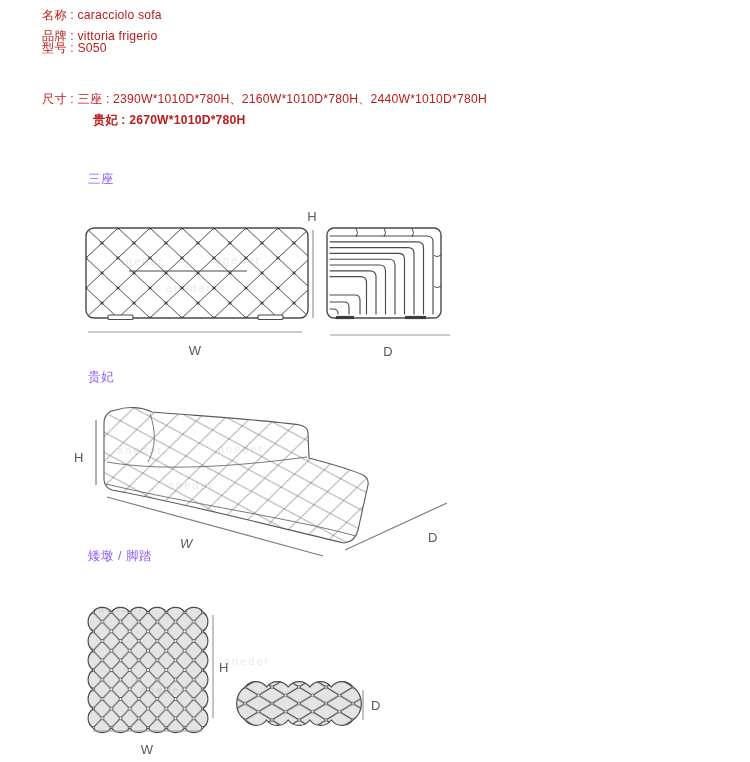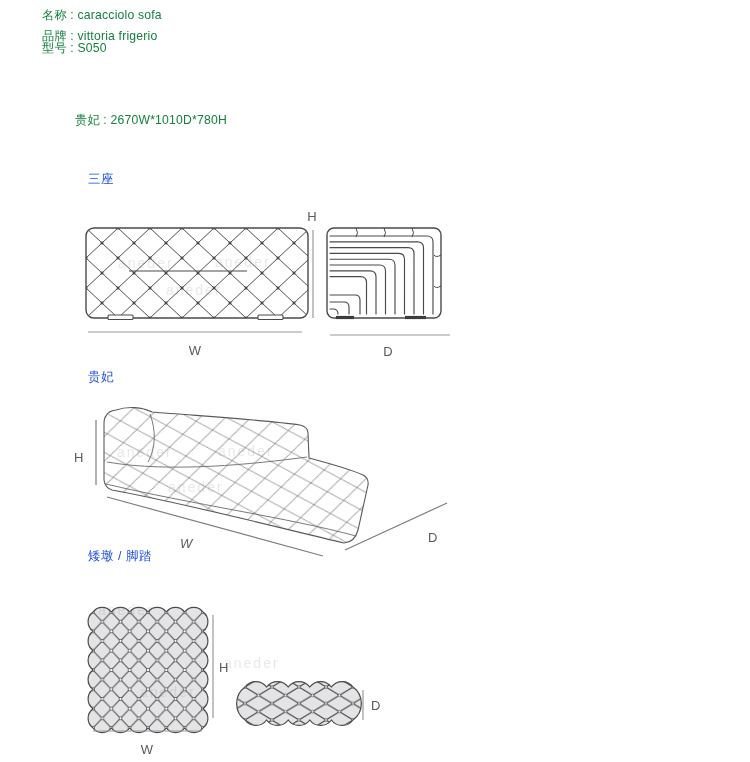--- a/index.html
+++ b/index.html
@@ -1,33 +1,34 @@
 <!DOCTYPE html>
 <html><head>
 <meta charset="utf-8">
 <style>
   html,body{margin:0;padding:0;background:#fff;}
   .page{position:relative;width:750px;height:762px;background:#fff;overflow:hidden;
         font-family:"Liberation Sans","DejaVu Sans",sans-serif;}
-  .spec-line{position:absolute;left:42px;font-size:12.2px;color:#15803d;white-space:nowrap;letter-spacing:.2px;}
-  .spec-line.indent{left:75px;}
-  .sec-title{position:absolute;left:88px;font-size:12.5px;color:#1d4ed8;letter-spacing:.5px;}
+  .spec-line{position:absolute;left:42px;font-size:12.2px;color:#b91c1c;white-space:nowrap;letter-spacing:.2px;}
+  .spec-line.indent{left:93px;font-weight:bold;}
+  .sec-title{position:absolute;left:88px;font-size:12.5px;color:#8b5cf6;letter-spacing:.5px;}
   .fig{position:absolute;}
   svg text{font-family:"Liberation Sans","DejaVu Sans",sans-serif;font-size:13px;fill:#5a5a5a;}
   .wi{font-style:italic;}
-  .wm{position:absolute;font-size:14px;color:rgba(110,110,110,0.16);letter-spacing:2px;pointer-events:none;}
+  .wm{position:absolute;font-size:11px;color:rgba(110,110,110,0.16);letter-spacing:2px;pointer-events:none;}
 </style>
 </head>
 <body>
 
 <div class="page">
 
   <div class="spec-line" style="top:7px">名称 : caracciolo sofa</div>
   <div class="spec-line" style="top:28px">品牌 : vittoria frigerio</div>
   <div class="spec-line" style="top:40px">型号 : S050</div>
+  <div class="spec-line" style="top:91px">尺寸 : 三座 : 2390W*1010D*780H、2160W*1010D*780H、2440W*1010D*780H</div>
   <div class="spec-line indent" style="top:112px">贵妃 : 2670W*1010D*780H</div>
 
   <div class="sec-title" style="top:171px">三座</div>
 
   <svg class="fig" style="left:80px;top:198px" width="378" height="166">
     <defs>
       <pattern id="pat-sofa" width="32" height="30" patternUnits="userSpaceOnUse" patternTransform="translate(6,30)">
         <path d="M0,0 L32,30 M32,0 L0,30" stroke="#4f4f4f" stroke-width="1" fill="none"></path>
         <rect x="14.6" y="13.6" width="2.8" height="2.8" fill="#4a4a4a"></rect>
         <rect x="-1.4" y="-1.4" width="2.8" height="2.8" fill="#4a4a4a"></rect>

